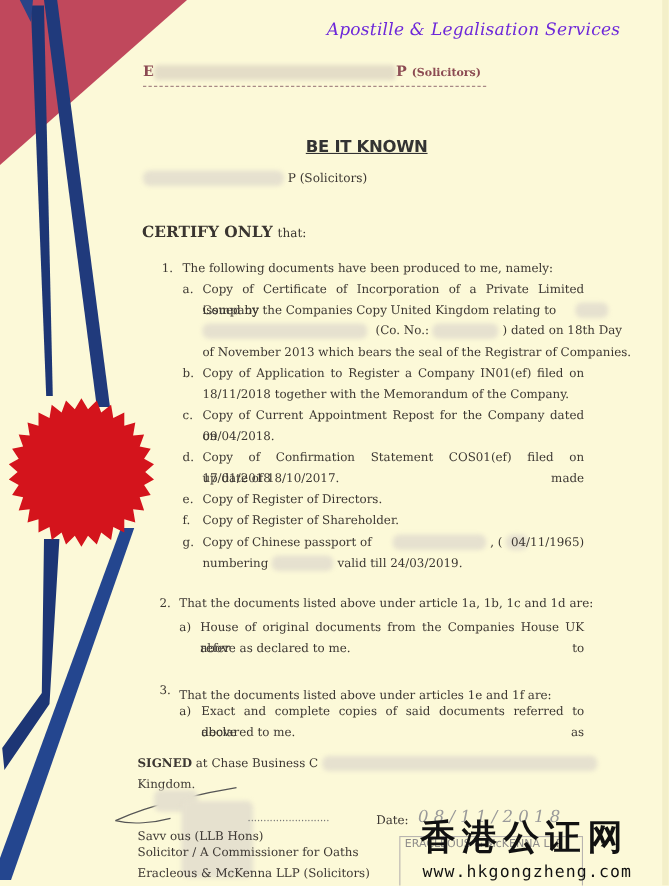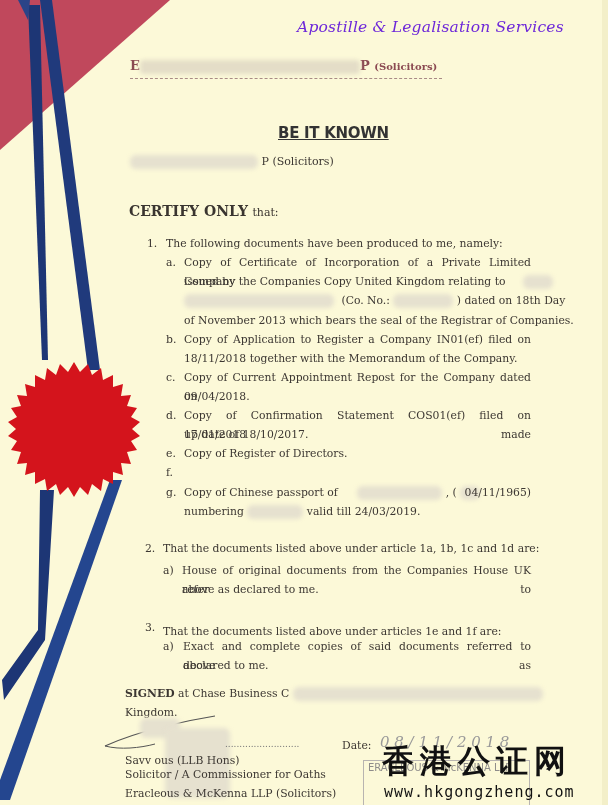--- a/index.html
+++ b/index.html
@@ -80,20 +80,21 @@
   <div class="txt" style="left:184px; top:388px;">09/04/2018.</div>
 
   <div class="txt" style="left:166px; top:407px;">d.</div>
   <div class="txt justify" style="left:184px; top:407px; width:347px;">Copy of Confirmation Statement COS01(ef) filed on 17/01/2018 made</div>
   <div class="txt" style="left:184px; top:426px;">up date of 18/10/2017.</div>
 
   <div class="txt" style="left:166px; top:445px;">e.</div>
   <div class="txt" style="left:184px; top:445px;">Copy of Register of Directors.</div>
 
   <div class="txt" style="left:166px; top:464px;">f.</div>
+  <div class="txt" style="left:184px; top:464px;">Copy of Register of Shareholder.</div>
 
   <div class="txt" style="left:166px; top:484px;">g.</div>
   <div class="txt" style="left:184px; top:484px; width:347px;">
     <span>Copy of Chinese passport of</span>
     <span class="blurbox" style="width:85px;height:14px;margin-left:16px;"></span>
     <span>, (</span>
     <span class="blurbox" style="width:20px;height:14px;"></span>
     <span style="position:absolute; right:0;">04/11/1965)</span>
   </div>
   <div class="txt" style="left:184px; top:503px;">

